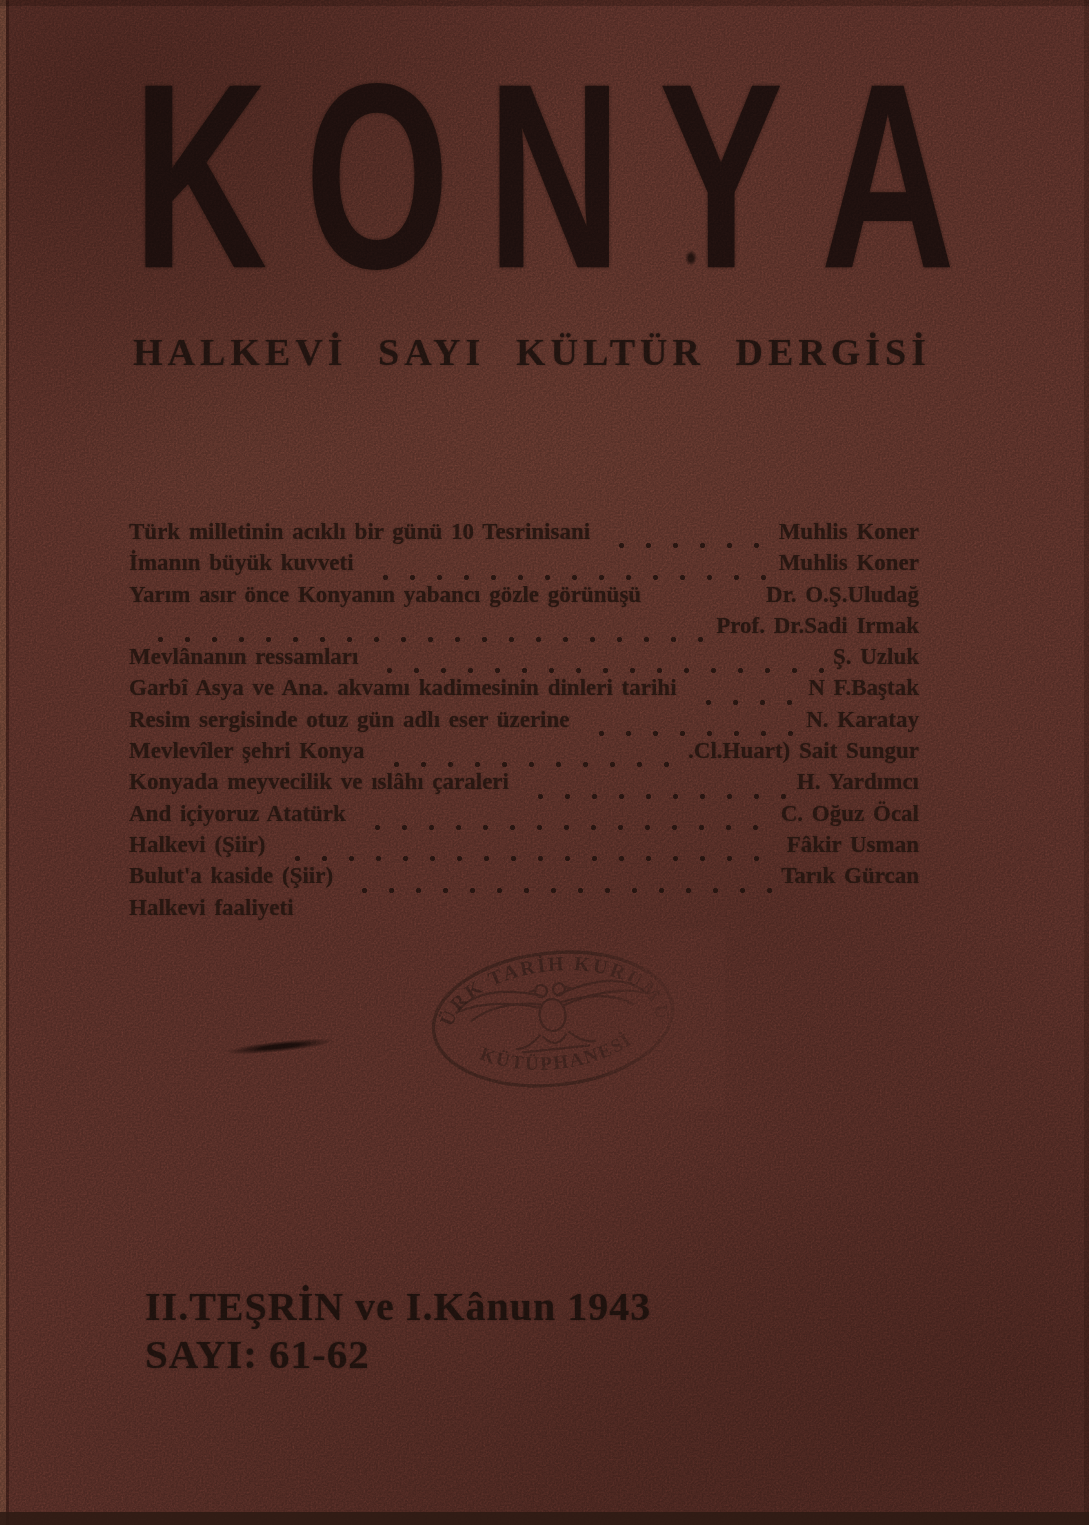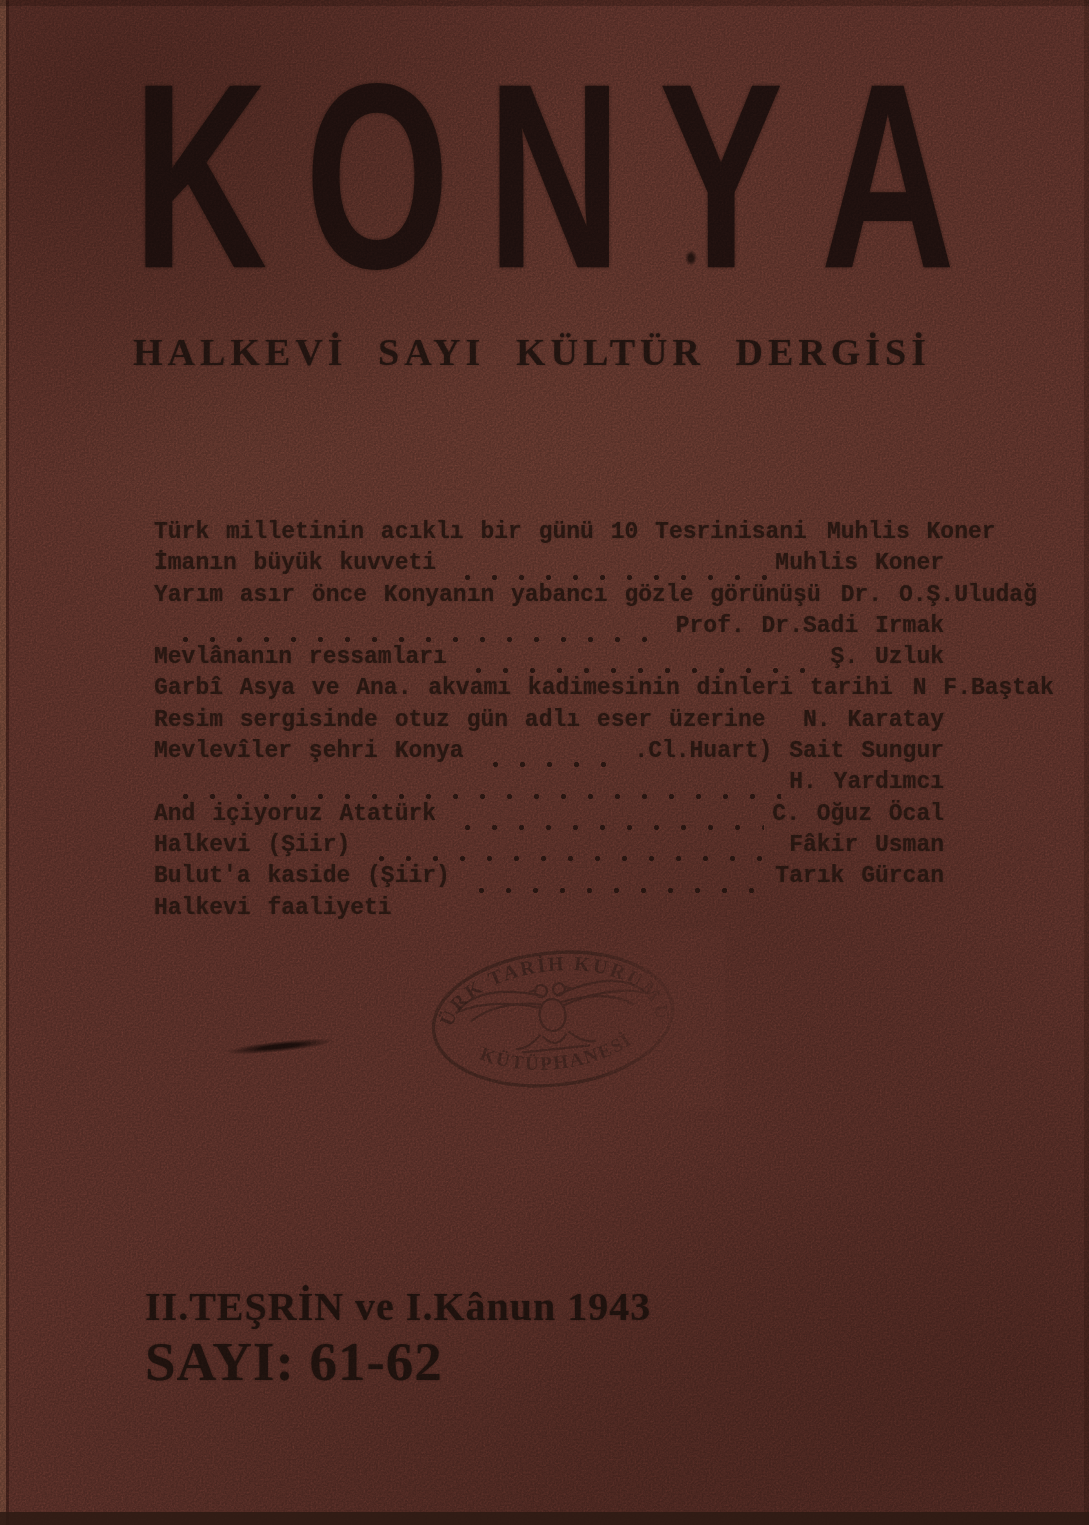--- a/index.html
+++ b/index.html
@@ -37,21 +37,21 @@
     text-shadow:0 0 3px rgba(30,16,12,.55);
   }
   .subtitle {
     position:absolute; left:133px; top:330px; width:798px;
     display:flex; justify-content:space-between;
     font-weight:bold; font-size:38px; letter-spacing:5px; color:#311d17;
     text-shadow:0 0 2px rgba(36,20,16,.45);
     gap:15px;
   }
 
-  .toc { position:absolute; left:154px; top:519px; width:790px;font-family:Liberation Mono, monospace; }
+  .toc { position:absolute; left:129px; top:519px; width:790px; }
   .toc-row { display:flex; align-items:baseline; height:31.3px; white-space:nowrap; }
   .toc-title, .toc-author {
     font-weight:bold; font-size:23px; color:#3a2119; word-spacing:3px;
     text-shadow:0 0 1.5px rgba(42,23,17,.5);
   }
   .toc-author { text-align:center; }
   .toc-dots {
     flex:1 1 auto; min-width:0; align-self:stretch; margin:0 8px 0 12px;
     background-image:radial-gradient(circle, rgba(45,24,18,.85) 2.2px, rgba(45,24,18,0) 3px);
     background-size:27px 9px; background-repeat:repeat-x; background-position:6px bottom;
@@ -75,21 +75,21 @@
   }
 
   .footer {
     position:absolute; left:145px; top:1283px; width:790px;
     display:flex; justify-content:space-between; align-items:baseline;
     font-weight:bold; color:#2d1a14;
     text-shadow:0 0 2px rgba(36,20,16,.5);
     flex-direction:column;
   }
   .footer-date  { font-size:40px; letter-spacing:1px; }
-  .footer-issue { font-size:55px; letter-spacing:1px; }
+  .footer-issue { font-size:41px; letter-spacing:1px; }
 </style>
 </head>
 <body>
 
 <div class="cover">
 
   <div class="edge-left-light"></div>
   <div class="edge-left-dark"></div>
   <div class="edge-top"></div>
   <div class="edge-right"></div>
@@ -153,20 +153,21 @@
       <span class="toc-author">N. Karatay</span>
     </div>
 
     <div class="toc-row">
       <span class="toc-title">Mevlevîler şehri Konya</span>
       <span class="toc-dots"></span>
       <span class="toc-author">.Cl.Huart) Sait Sungur</span>
     </div>
 
     <div class="toc-row">
+      <span class="toc-title">Konyada meyvecilik ve ıslâhı çaraleri</span>
       <span class="toc-dots"></span>
       <span class="toc-author">H. Yardımcı</span>
     </div>
 
     <div class="toc-row">
       <span class="toc-title">And içiyoruz Atatürk</span>
       <span class="toc-dots"></span>
       <span class="toc-author">C. Oğuz Öcal</span>
     </div>
 

